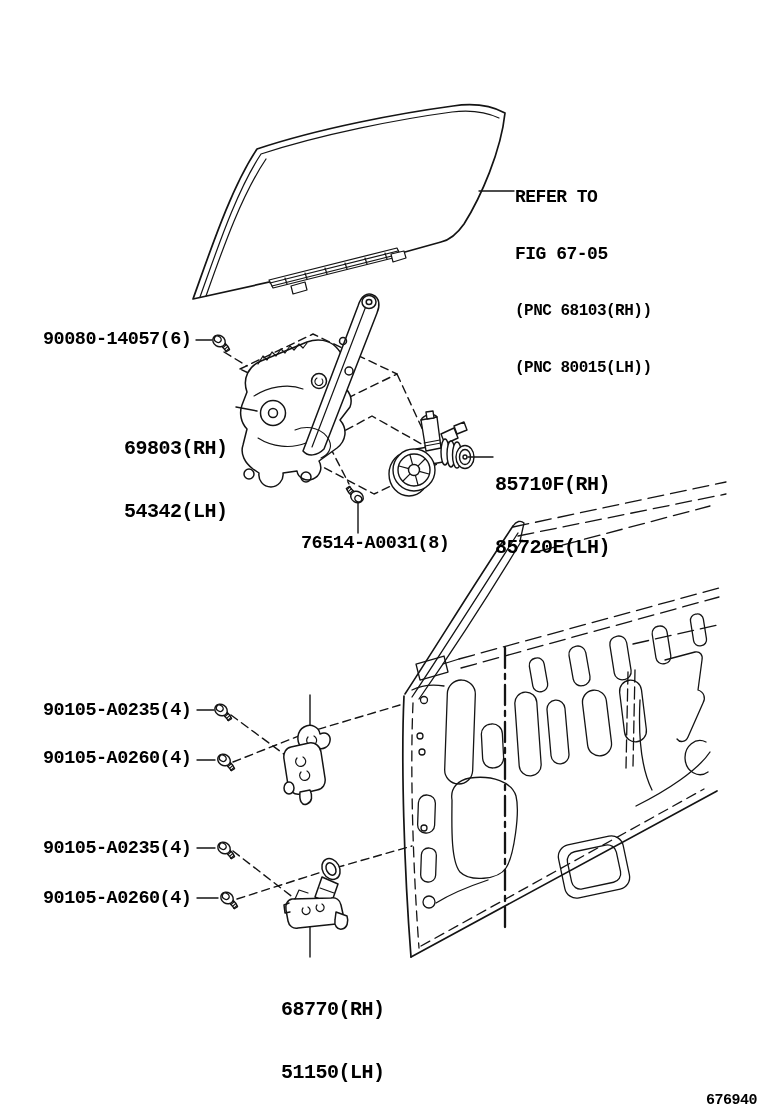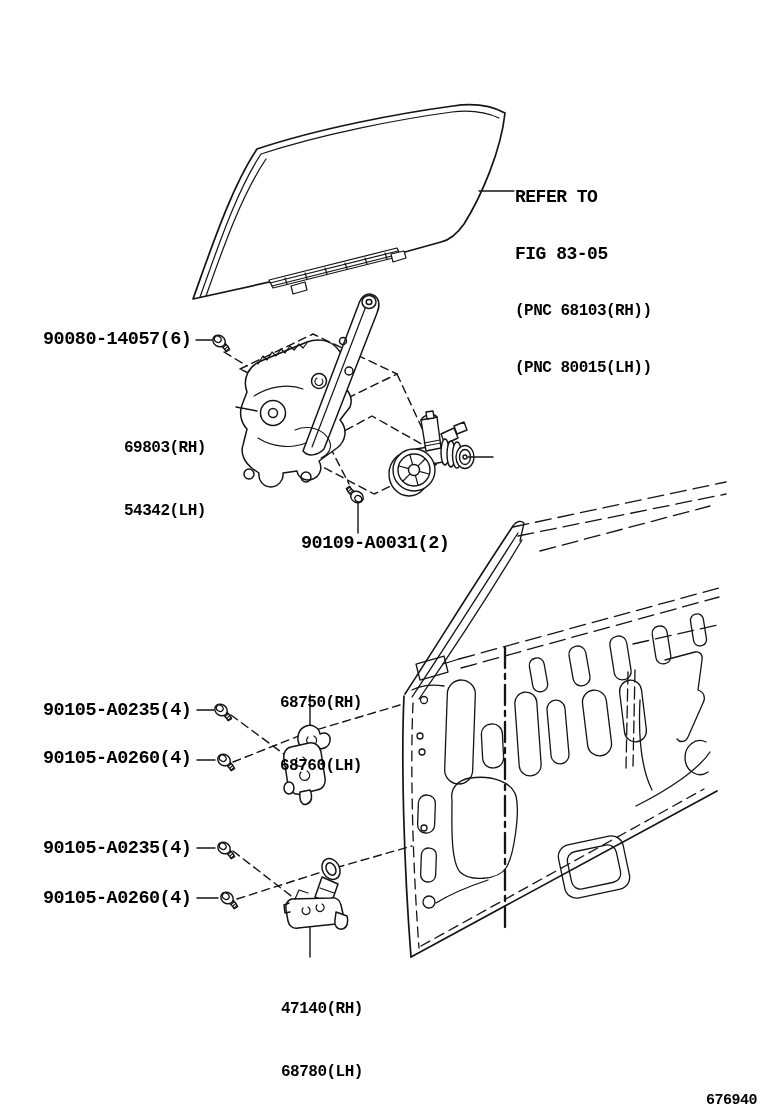--- a/index.html
+++ b/index.html
@@ -1,20 +1,20 @@
 <!DOCTYPE html>
 <html><head>
 <meta charset="utf-8">
 <style>
   html,body{margin:0;padding:0;background:#fff;}
   .stage{position:relative;width:760px;height:1112px;background:#ffffff;overflow:hidden;
          font-family:"Liberation Mono","DejaVu Sans Mono",monospace;}
   .art{position:absolute;left:0;top:0;}
   .lbl{position:absolute;color:#000;font-weight:700;white-space:pre;letter-spacing:-0.5px;}
-  .lbl-part{font-size:16px;line-height:21px;}
+  .lbl-part{font-size:20px;line-height:21px;}
   .lbl-bolt{font-size:18.5px;line-height:19px;}
   .note .n-big{font-size:18px;line-height:21px;}
   .note .n-small{font-size:16px;line-height:21px;text-align:right;}
   .lbl-num{font-size:15px;}
 </style>
 </head>
 <body>
 
 <div class="stage">
 
@@ -205,45 +205,45 @@
       <path d="M197,710 L214,710"></path>
       <path d="M197,760 L215,760"></path>
       <path d="M197,848 L215,848"></path>
       <path d="M197,898 L218,898"></path>
       <path d="M310,927 L310,957"></path>
     </g>
   </svg>
 
   <div class="lbl note" style="left:515px;top:151px;">
     <div class="n-big">REFER TO</div>
-    <div class="n-big">FIG 83-05</div>
+    <div class="n-big">FIG 67-05</div>
     <div class="n-small">(PNC 68103(RH))</div>
     <div class="n-small">(PNC 80015(LH))</div>
   </div>
 
   <div class="lbl lbl-bolt" style="left:43px;top:330px;">90080-14057(6)</div>
 
   <div class="lbl lbl-part" style="left:124px;top:396px;">
     <div>69803(RH)</div>
     <div>54342(LH)</div>
   </div>
 
-
-  <div class="lbl lbl-bolt" style="left:301px;top:534px;">90109-A0031(2)</div>
-
-  <div class="lbl lbl-part" style="left:280px;top:651px;">
-    <div>68750(RH)</div>
-    <div>68760(LH)</div>
-  </div>
+  <div class="lbl lbl-part" style="left:495px;top:432px;">
+    <div>85710F(RH)</div>
+    <div>85720E(LH)</div>
+  </div>
+
+  <div class="lbl lbl-bolt" style="left:301px;top:534px;">76514-A0031(8)</div>
+
 
   <div class="lbl lbl-bolt" style="left:43px;top:701px;">90105-A0235(4)</div>
   <div class="lbl lbl-bolt" style="left:43px;top:749px;">90105-A0260(4)</div>
   <div class="lbl lbl-bolt" style="left:43px;top:839px;">90105-A0235(4)</div>
   <div class="lbl lbl-bolt" style="left:43px;top:889px;">90105-A0260(4)</div>
 
   <div class="lbl lbl-part" style="left:281px;top:957px;">
-    <div>47140(RH)</div>
-    <div>68780(LH)</div>
+    <div>68770(RH)</div>
+    <div>51150(LH)</div>
   </div>
 
   <div class="lbl lbl-num" style="left:706px;top:1092px;">676940</div>
 
 </div>
 
 </body></html>

